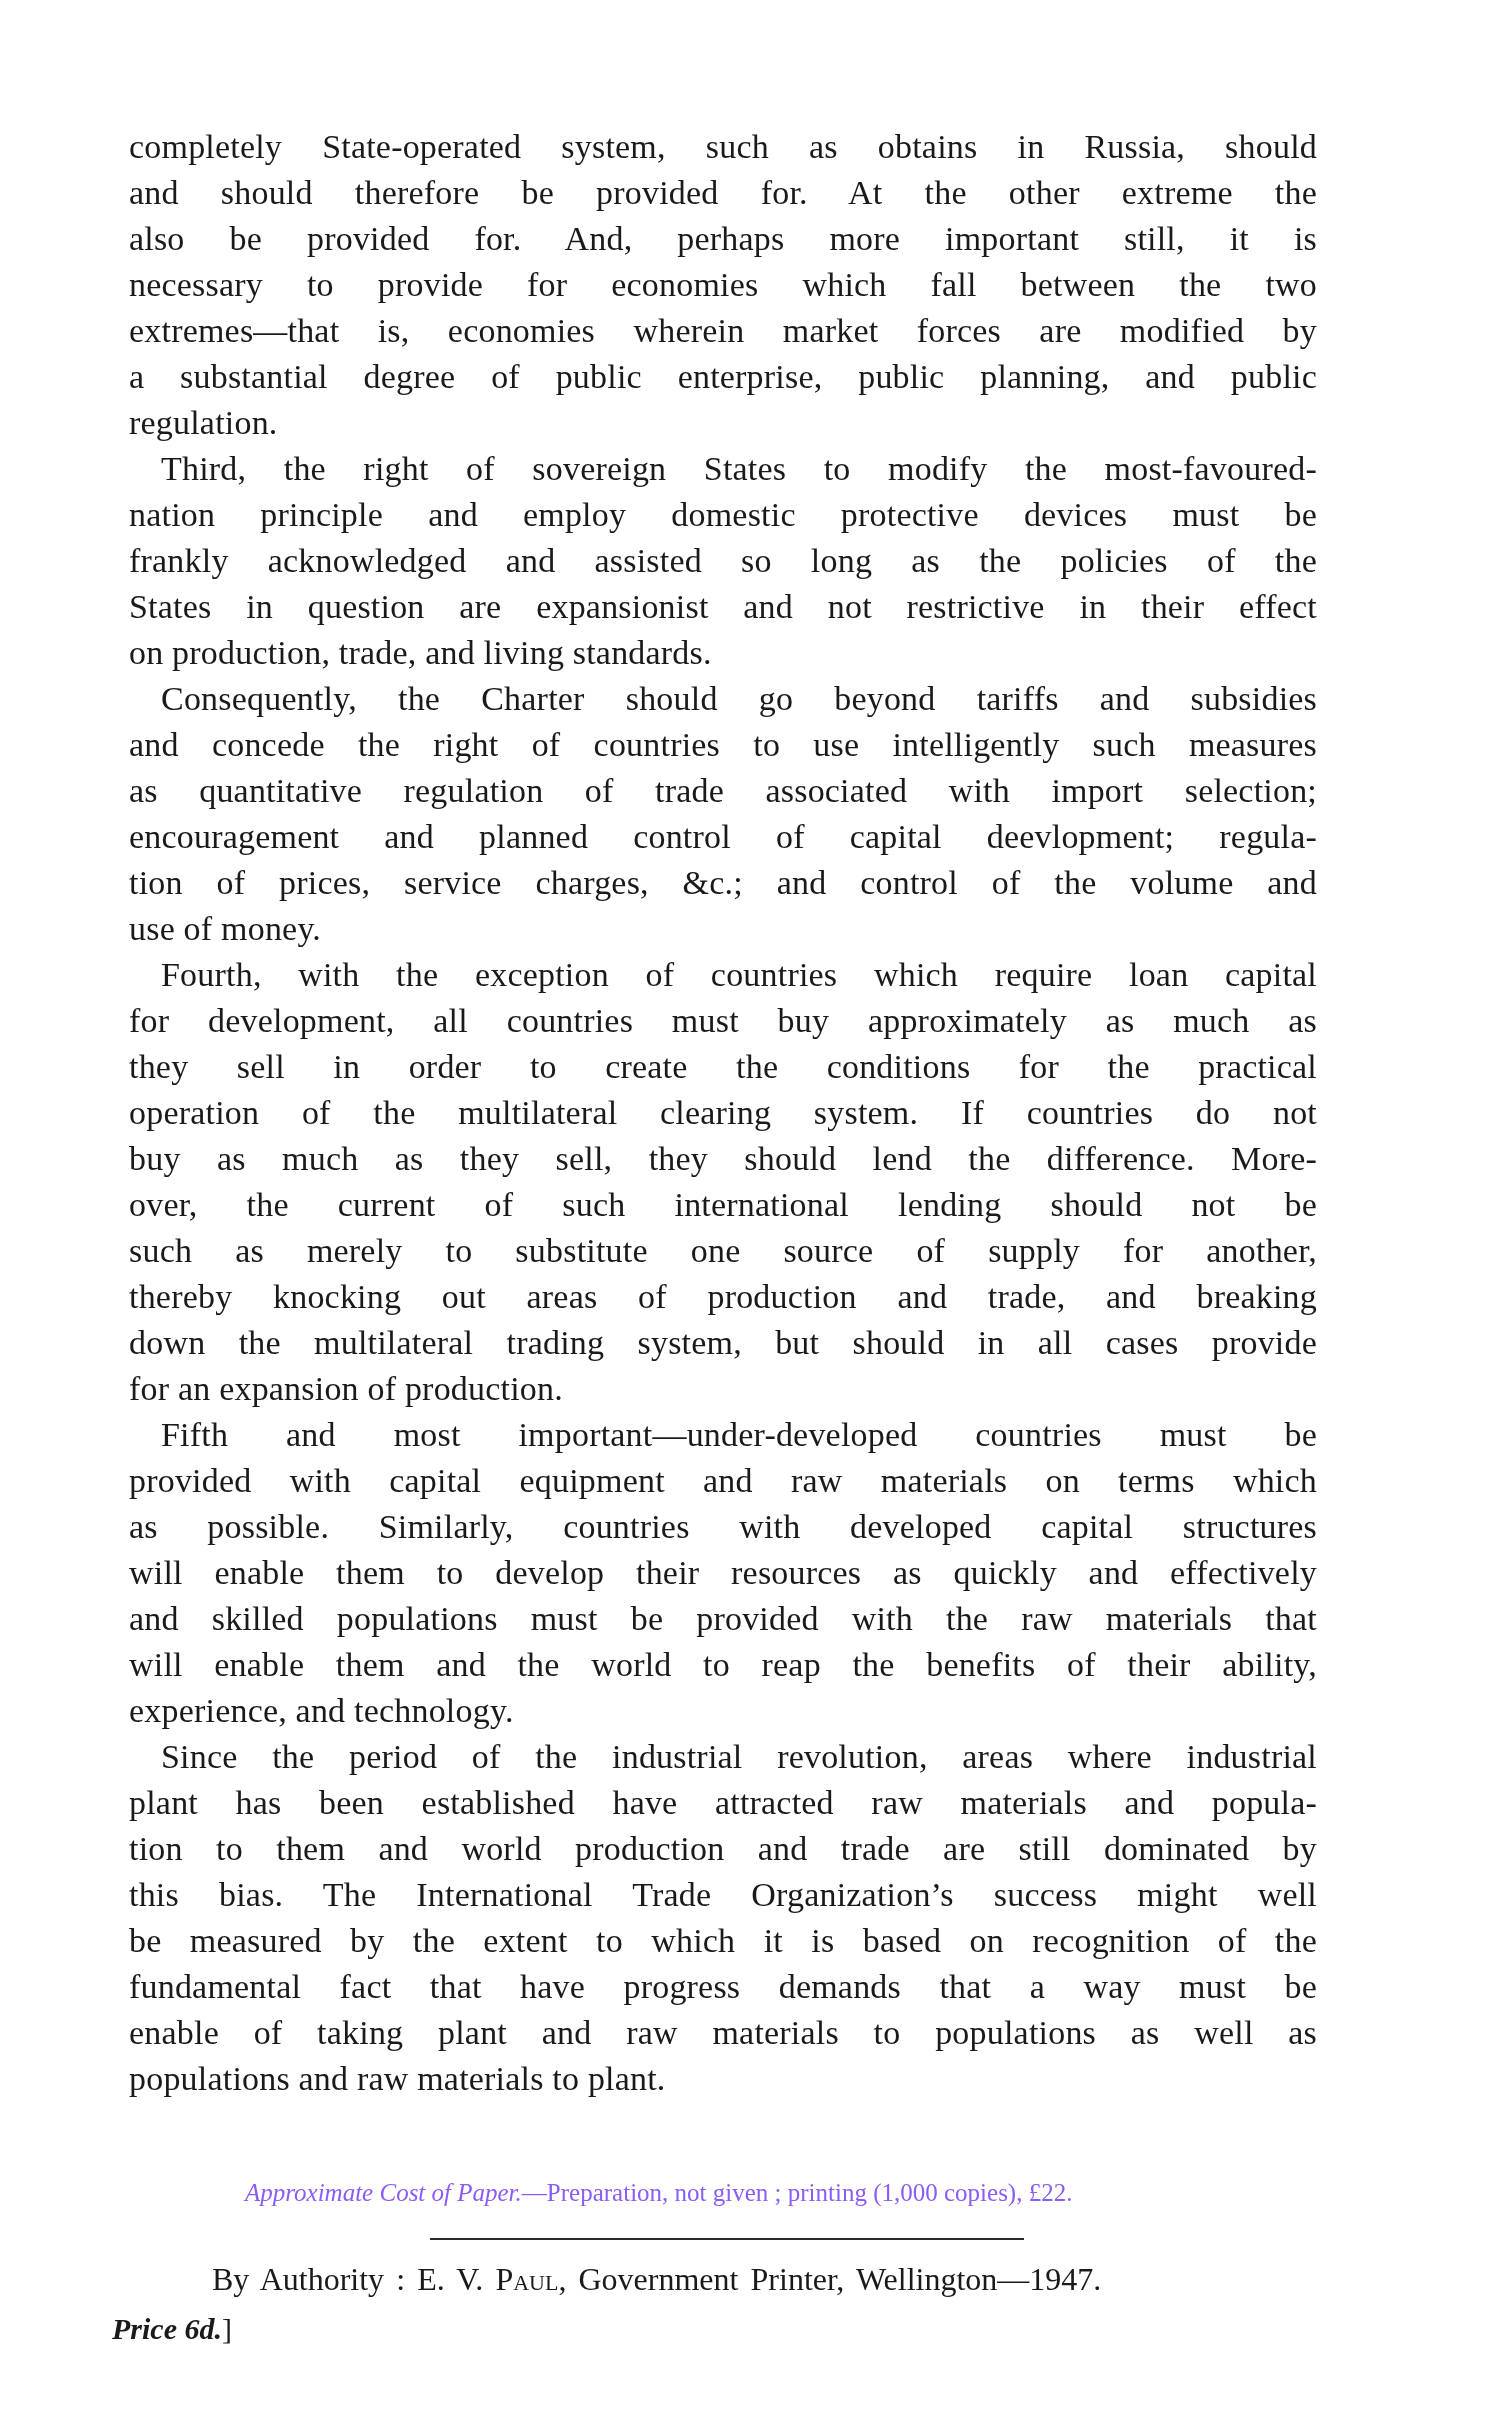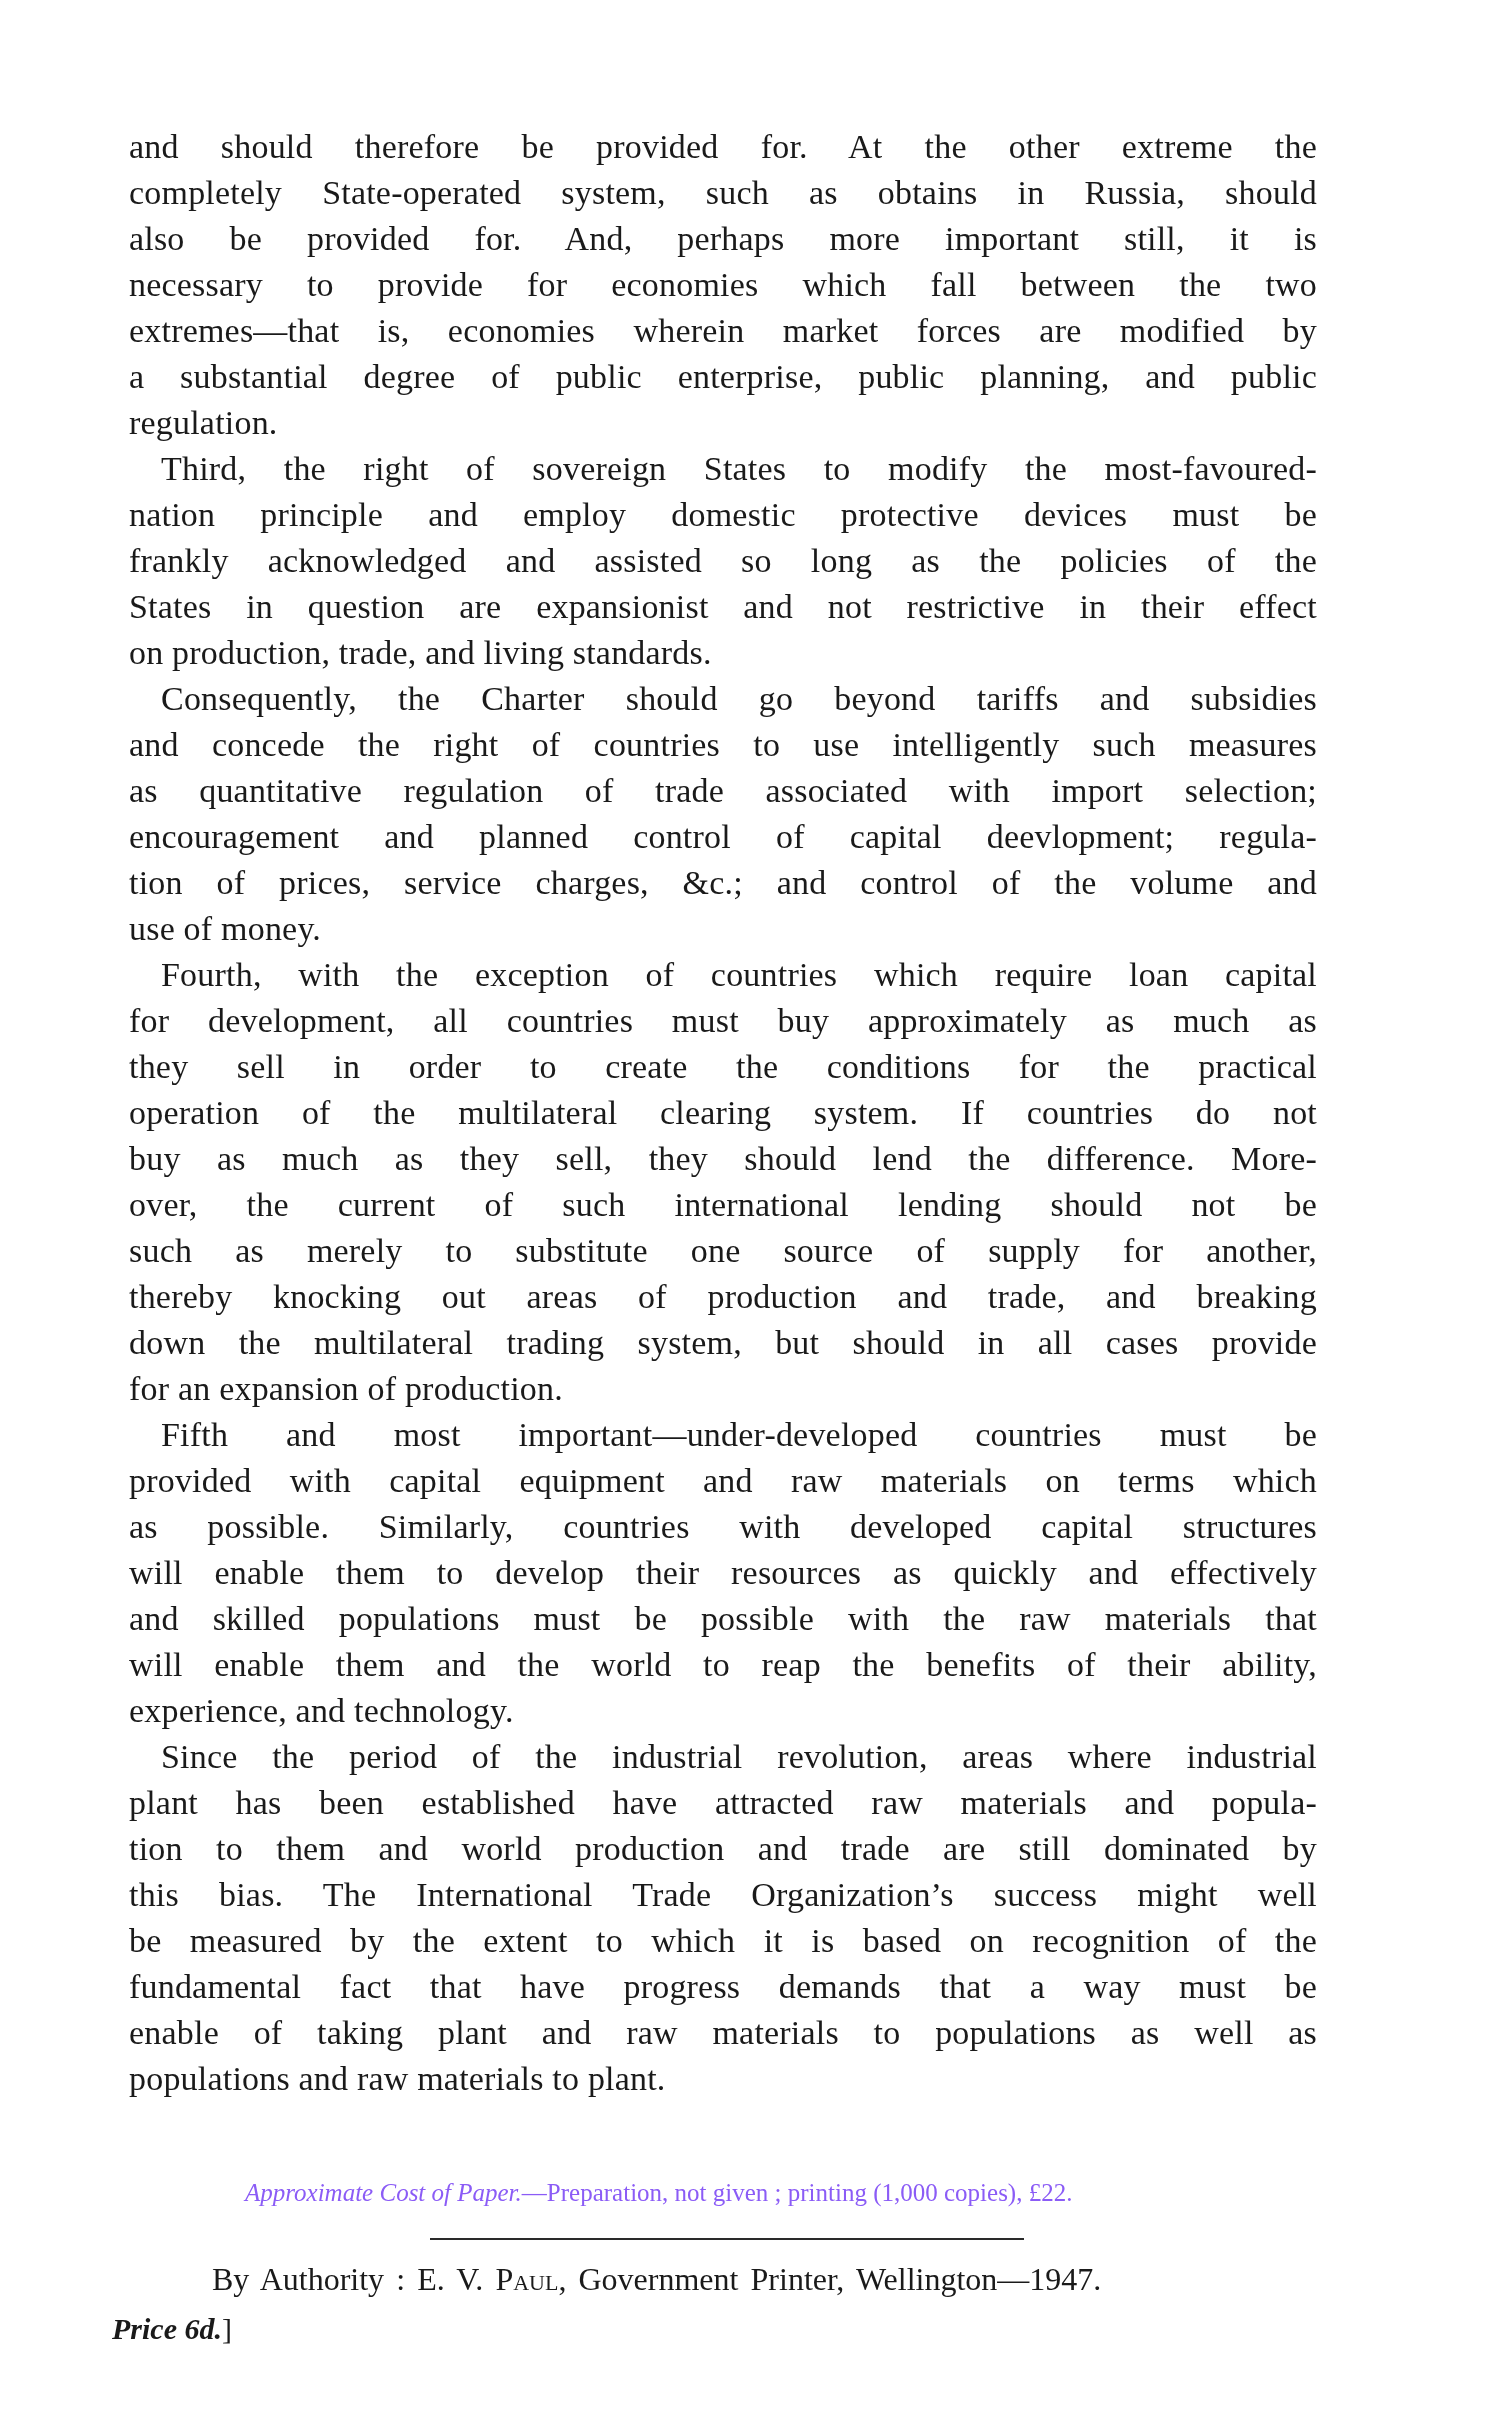--- a/index.html
+++ b/index.html
@@ -35,22 +35,22 @@
       color: #1a1a1a; white-space: nowrap;
     }
     .price .bi { font-style: italic; font-weight: bold; }
   </style>
 </head>
 <body>
 
 <div class="page">
   <div class="col" id="body-col">
       <div>
+        <span class="line">completely State-operated system, such as obtains in Russia, should</span>
         <span class="line">and should therefore be provided for. At the other extreme the</span>
-        <span class="line">completely State-operated system, such as obtains in Russia, should</span>
         <span class="line">also be provided for. And, perhaps more important still, it is</span>
         <span class="line">necessary to provide for economies which fall between the two</span>
         <span class="line">extremes—that is, economies wherein market forces are modified by</span>
         <span class="line">a substantial degree of public enterprise, public planning, and public</span>
         <span class="line last">regulation.</span>
       </div>
       <div>
         <span class="line indent">Third, the right of sovereign States to modify the most-favoured-</span>
         <span class="line">nation principle and employ domestic protective devices must be</span>
         <span class="line">frankly acknowledged and assisted so long as the policies of the</span>
@@ -75,21 +75,21 @@
         <span class="line">such as merely to substitute one source of supply for another,</span>
         <span class="line">thereby knocking out areas of production and trade, and breaking</span>
         <span class="line">down the multilateral trading system, but should in all cases provide</span>
         <span class="line last">for an expansion of production.</span>
       </div>
       <div>
         <span class="line indent">Fifth and most important—under-developed countries must be</span>
         <span class="line">provided with capital equipment and raw materials on terms which</span>
         <span class="line">as possible. Similarly, countries with developed capital structures</span>
         <span class="line">will enable them to develop their resources as quickly and effectively</span>
-        <span class="line">and skilled populations must be possible with the raw materials that</span>
+        <span class="line">and skilled populations must be provided with the raw materials that</span>
         <span class="line">will enable them and the world to reap the benefits of their ability,</span>
         <span class="line last">experience, and technology.</span>
       </div>
       <div>
         <span class="line indent">Since the period of the industrial revolution, areas where industrial</span>
         <span class="line">plant has been established have attracted raw materials and popula-</span>
         <span class="line">tion to them and world production and trade are still dominated by</span>
         <span class="line">this bias. The International Trade Organization’s success might well</span>
         <span class="line">be measured by the extent to which it is based on recognition of the</span>
         <span class="line">fundamental fact that have progress demands that a way must be</span>

